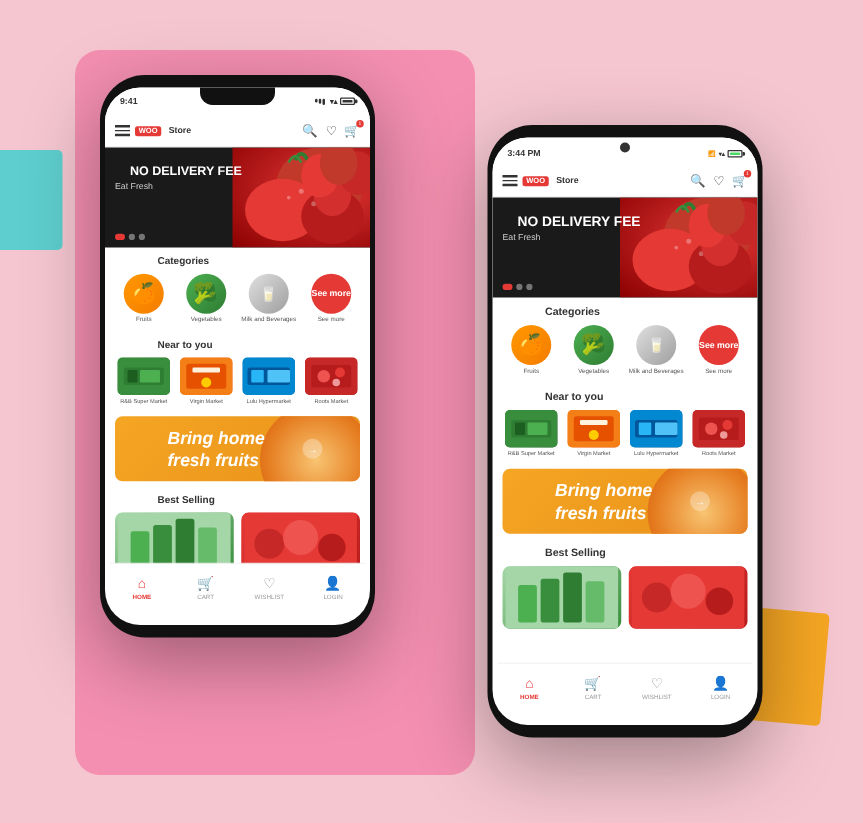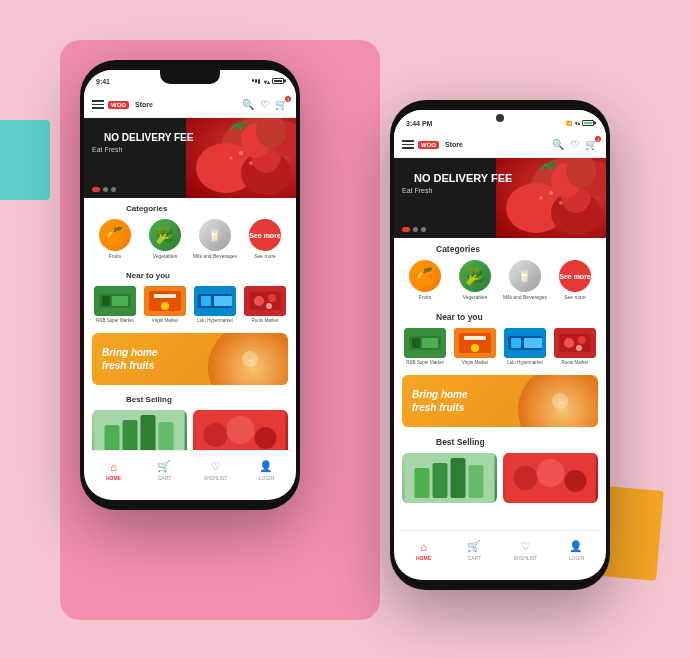--- a/index.html
+++ b/index.html
@@ -360,25 +360,26 @@
       background: radial-gradient(circle, #f8c471 0%, #e67e22 60%, #d35400 100%);
       border-radius: 50%;
     }
 
     .promo-text {
       position: relative;
       z-index: 2;
     }
 
     .promo-title {
-      font-size: 10px;
+      font-size: 14px;
       font-weight: 700;
       color: #fff;
       font-style: italic;
       line-height: 1.3;
+      margin-left: 32px;
     }
 
     .promo-arrow {
       position: absolute;
       right: 30px;
       top: 50%;
       transform: translateY(-50%);
       width: 16px;
       height: 16px;
       background: rgba(255,255,255,0.3);

